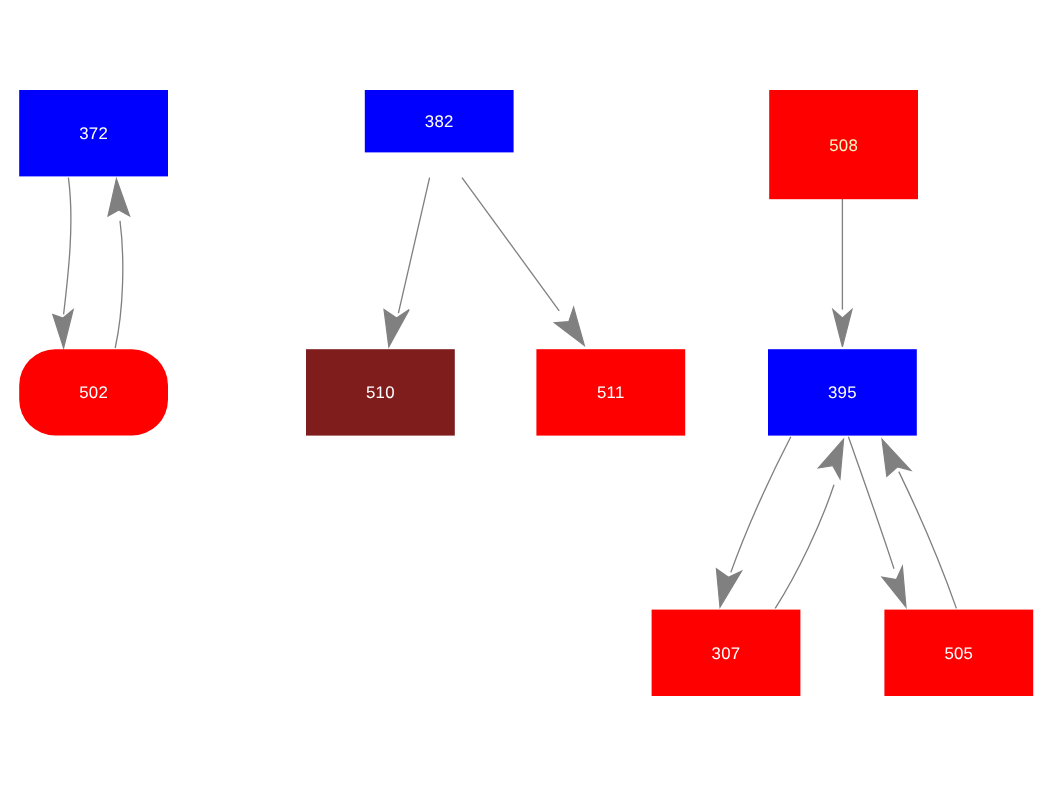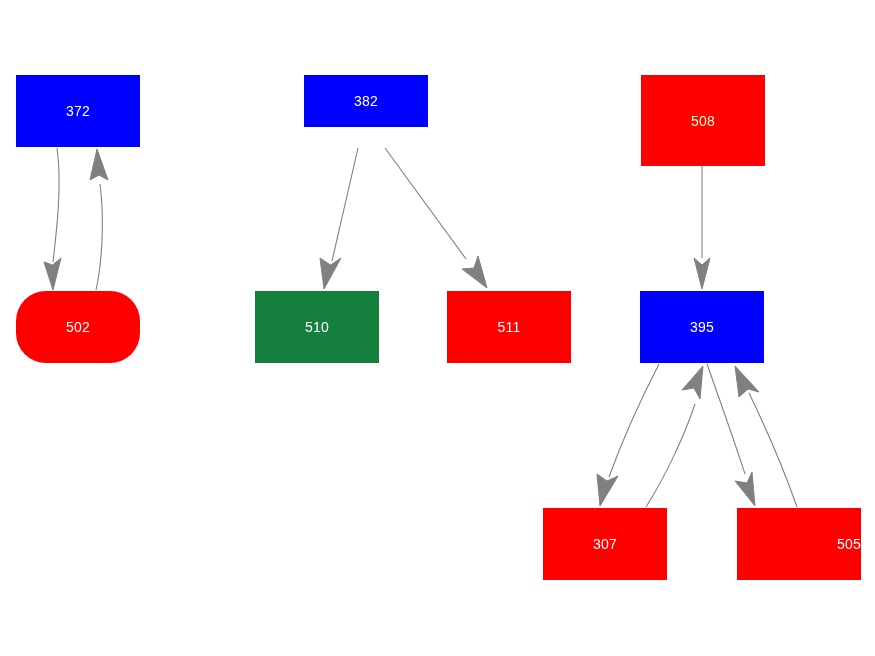--- a/index.html
+++ b/index.html
@@ -103,28 +103,28 @@
     </div>
     <div class="node-box" style="left: 304px; top: 75px; width: 124px; height: 52px; background: rgb(0, 0, 255); color: rgb(255, 255, 255);">
       <span>382</span>
     </div>
     <div class="node-box" style="left: 641px; top: 75px; width: 124px; height: 91px; background: rgb(255, 0, 0); color: #fef9c3;">
       <span>508</span>
     </div>
     <div class="node-box" style="left: 16px; top: 291px; width: 124px; height: 72px; background: rgb(255, 0, 0); color: rgb(255, 255, 255); border-radius: 30px;">
       <span>502</span>
     </div>
-    <div class="node-box" style="left: 255px; top: 291px; width: 124px; height: 72px; background: #15803d; color: rgb(255, 255, 255);">
+    <div class="node-box" style="left: 255px; top: 291px; width: 124px; height: 72px; background: #7f1d1d; color: rgb(255, 255, 255);">
       <span>510</span>
     </div>
     <div class="node-box" style="left: 447px; top: 291px; width: 124px; height: 72px; background: rgb(255, 0, 0); color: rgb(255, 255, 255);">
       <span>511</span>
     </div>
     <div class="node-box" style="left: 640px; top: 291px; width: 124px; height: 72px; background: rgb(0, 0, 255); color: rgb(255, 255, 255); text-align: right;">
       <span>395</span>
     </div>
     <div class="node-box" style="left: 543px; top: 508px; width: 124px; height: 72px; background: rgb(255, 0, 0); color: rgb(255, 255, 255);">
       <span>307</span>
     </div>
-    <div class="node-box" style="left: 737px; top: 508px; width: 124px; height: 72px; background: rgb(255, 0, 0); color: rgb(255, 255, 255); justify-content: flex-end;">
+    <div class="node-box" style="left: 737px; top: 508px; width: 124px; height: 72px; background: rgb(255, 0, 0); color: rgb(255, 255, 255);">
       <span>505</span>
     </div>
   </div>
 
 </body></html>

